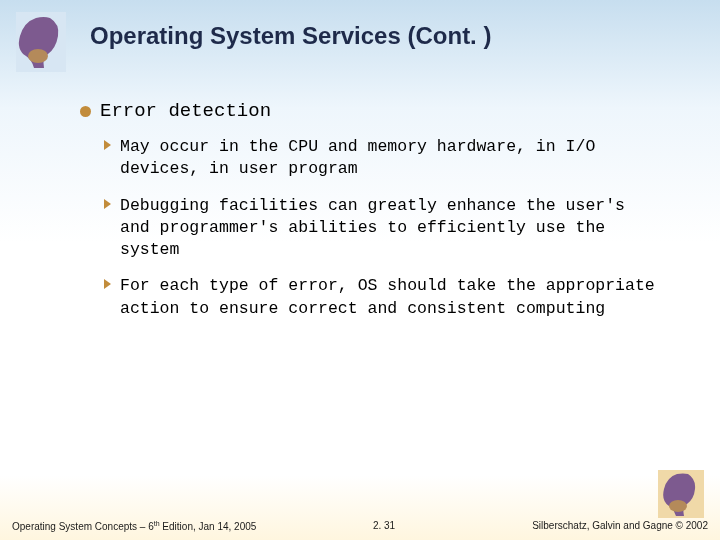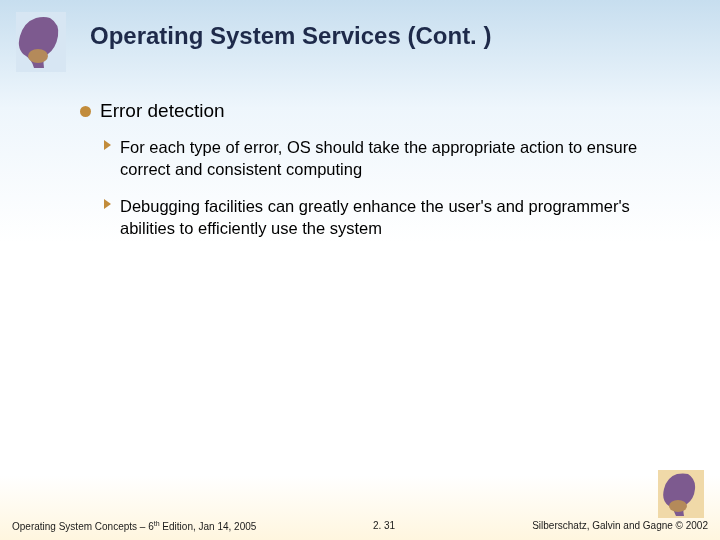--- a/index.html
+++ b/index.html
@@ -27,20 +27,21 @@
     text-align: left;
     font-weight: bold;
     font-size: 24px;
     color: #1e2a4a;
   }
   .content {
     position: absolute;
     top: 100px;
     left: 80px;
     right: 60px;
+    font-family: Liberation Mono, monospace;
   }
   .lvl1 {
     font-size: 19px;
     color: #000;
     margin-bottom: 14px;
     position: relative;
     padding-left: 20px;
   }
   .lvl1-bullet {
     position: absolute;
@@ -105,25 +106,29 @@
 <div class="title">Operating System Services (Cont. )</div>
 
 <div class="content">
   <div class="lvl1">
     <span class="lvl1-bullet"></span>
     <span>Error detection</span>
   </div>
 
   <div class="lvl2">
     <span class="lvl2-bullet"></span>
-    <span>For each type of error, OS should take the appropriate action to ensure correct and consistent computing</span>
+    <span>May occur in the CPU and memory hardware, in I/O devices, in user program</span>
   </div>
   <div class="lvl2">
     <span class="lvl2-bullet"></span>
     <span>Debugging facilities can greatly enhance the user's and programmer's abilities to efficiently use the system</span>
+  </div>
+  <div class="lvl2">
+    <span class="lvl2-bullet"></span>
+    <span>For each type of error, OS should take the appropriate action to ensure correct and consistent computing</span>
   </div>
 </div>
 
 <div class="footer">
   <span>
     <span>Operating System Concepts – 6</span><span class="sup">th</span><span> Edition, Jan 14, 2005</span>
   </span>
   <span class="ctr">2. 31</span>
   <span>Silberschatz, Galvin and Gagne © 2002</span>
 </div>

